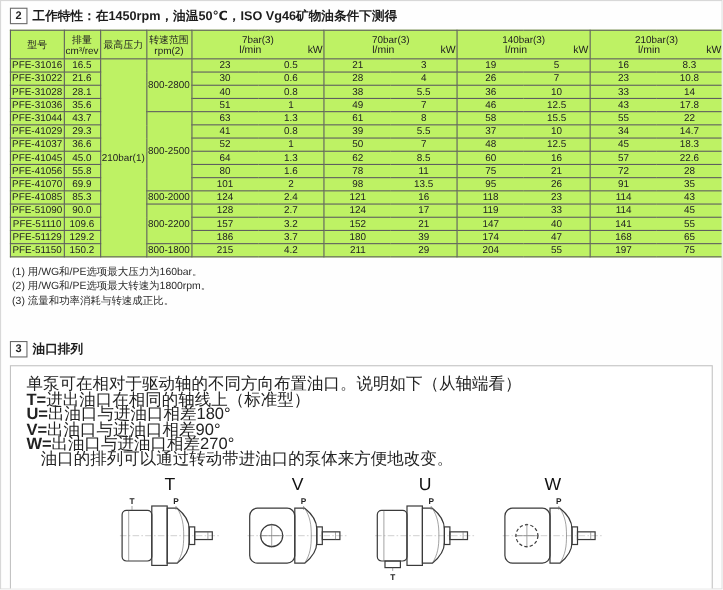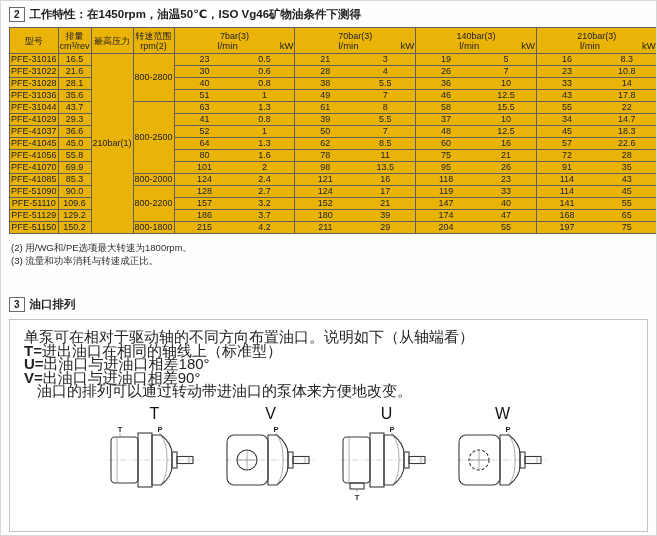--- a/index.html
+++ b/index.html
@@ -13,21 +13,21 @@
   
   .sec-title{margin:6px 0 0 8px;font-size:11.5px;font-weight:bold;display:flex;align-items:center;}
   .numbox{
     display:inline-block;border:1px solid #6a6a6a;padding:0 4px;margin-right:5px;
     font-size:10px;line-height:13px;font-weight:bold;color:#222;background:#fff;
   }
 
   
   table.spec{
     border-collapse:collapse;table-layout:fixed;margin:5px 0 0 8px;
-    font-size:9px;color:#222;background:#eab308;
+    font-size:9px;color:#222;background:#bef264;
   }
   table.spec th,table.spec td{
     border:1px solid #5f5f5f;text-align:center;vertical-align:middle;
     padding:0 1px;height:11px;line-height:10.5px;font-weight:normal;
     overflow:hidden;white-space:nowrap;
   }
   table.spec thead th{height:25px;font-size:9px;line-height:10px;}
   table.spec .gl{font-size:9px;}
   table.spec .gsub{display:flex;}
   table.spec .gsub span{flex:1;font-size:9.5px;margin-left:42px;}
@@ -307,35 +307,37 @@
           <td class="kw">29</td>
           <td class="lmin">204</td>
           <td class="kw">55</td>
           <td class="lmin">197</td>
           <td class="kw">75</td>
         </tr>
       </tbody>
   </table>
 
   <div class="footnotes">
+      <div>(1) 用/WG和/PE选项最大压力为160bar。</div>
       <div>(2) 用/WG和/PE选项最大转速为1800rpm。</div>
       <div>(3) 流量和功率消耗与转速成正比。</div>
     </div>
 
   <div class="sec-title s3">
     <span class="numbox">3</span>
     <span>油口排列</span>
   </div>
 
   <div class="port-box">
     <div>
         <div class="pline">单泵可在相对于驱动轴的不同方向布置油口。说明如下（从轴端看）</div>
         <div class="pline"><b>T=</b>进出油口在相同的轴线上（标准型）</div>
         <div class="pline"><b>U=</b>出油口与进油口相差180°</div>
         <div class="pline"><b>V=</b>出油口与进油口相差90°</div>
+        <div class="pline"><b>W=</b>出油口与进油口相差270°</div>
         <div class="pline ind">油口的排列可以通过转动带进油口的泵体来方便地改变。</div>
       </div>
     <div class="diagrams">
         <div class="diagram"><div class="dlabel">T</div><svg viewBox="0 0 96 78" width="96" height="78">
             <line x1="2" y1="36" x2="92" y2="36" class="cl"></line>
             <rect x="4" y="13" width="27" height="46" rx="4" class="pt"></rect>
             <line x1="10" y1="13" x2="10" y2="59" class="thin"></line>
             <rect x="31" y="9" width="14" height="54" class="pt"></rect>
             <path d="M45,11 h9 c9,7 11,14 11,19 v12 c0,5 -2,12 -11,19 h-9 z" class="pt"></path>
             <path d="M54,11 c5,8 6,15 6,25 c0,10 -1,17 -6,25" class="thin"></path>

